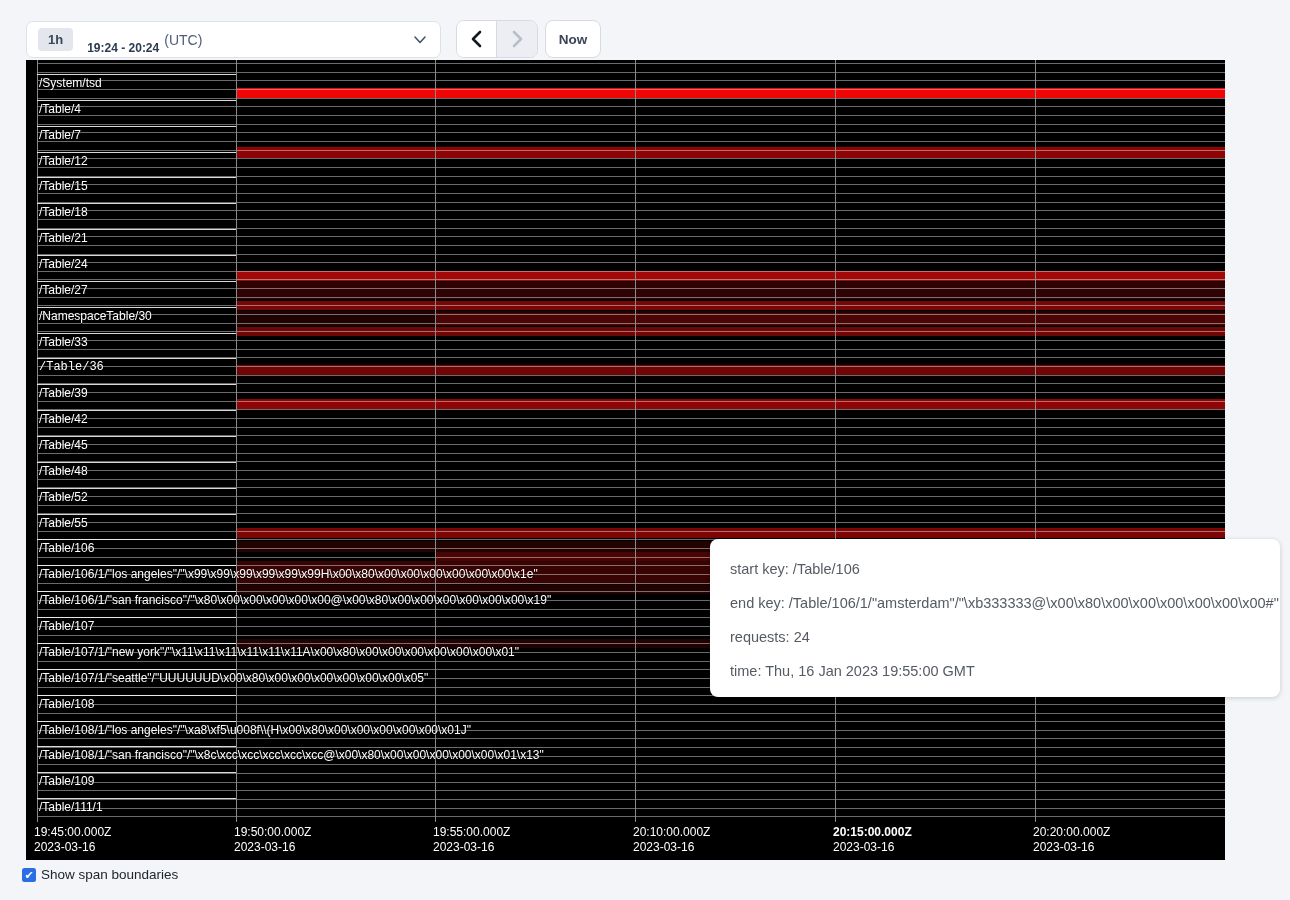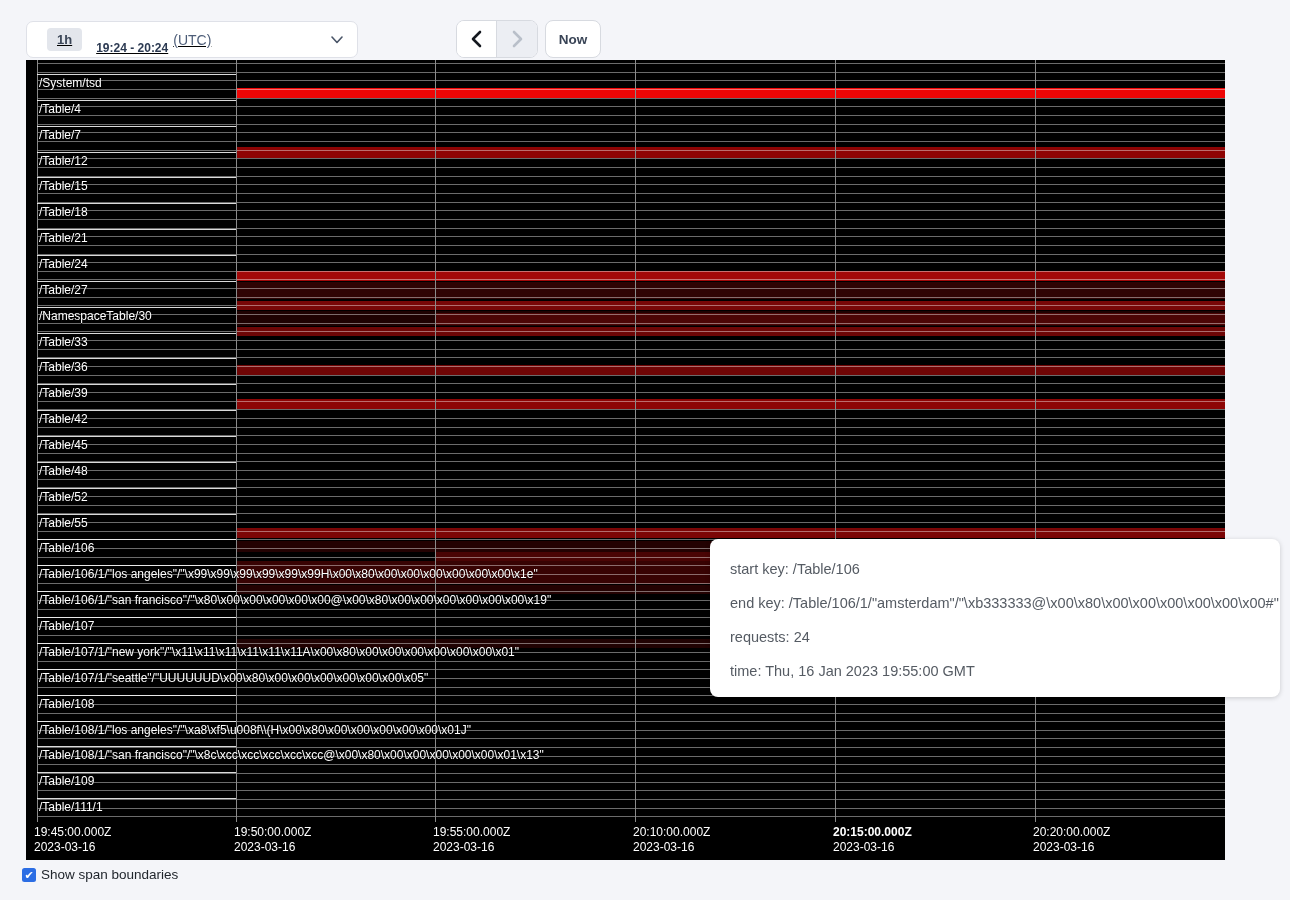--- a/index.html
+++ b/index.html
@@ -5,23 +5,23 @@
   * { margin:0; padding:0; box-sizing:border-box; }
   html,body { background:#f4f5f9; }
   .page {
     position:relative; width:1290px; height:900px;
     background:#f4f5f9; overflow:hidden;
     font-family:"Liberation Sans", sans-serif;
   }
 
   
   .time-selector {
-    position:absolute; left:26px; top:21px; width:332px; height:37px;
+    position:absolute; left:26px; top:21px; width:415px; height:37px;
     background:#ffffff; border:1px solid #dfe1e8; border-radius:7px;
-    display:flex; align-items:center; padding:0 14px 0 20px; cursor:pointer;text-decoration:underline;
+    display:flex; align-items:center; padding:0 14px 0 11px; cursor:pointer;
   }
   .duration-badge {
     background:#e3e6ec; color:#3c4758; font-weight:bold; font-size:13px;
     padding:4px 10px; border-radius:4px; margin-right:14px;
   }
   .range-text { font-size:12px; font-weight:bold; color:#2c3a52;margin-top:16px; }
   .range-suffix { font-size:14px; font-weight:normal; color:#4d5d78; margin-left:5px; }
   .selector-spacer { flex:1; }
   .chev-down { width:12px; height:8px; }
 
@@ -236,21 +236,21 @@
       <div class="row-label" style="top: 172px;">/Table/21</div>
       <div class="label-sep" style="top: 195px;"></div>
       <div class="row-label" style="top: 198px;">/Table/24</div>
       <div class="label-sep" style="top: 221px;"></div>
       <div class="row-label" style="top: 224px;">/Table/27</div>
       <div class="label-sep" style="top: 247px;"></div>
       <div class="row-label" style="top: 250px;">/NamespaceTable/30</div>
       <div class="label-sep" style="top: 273px;"></div>
       <div class="row-label" style="top: 276px;">/Table/33</div>
       <div class="label-sep" style="top: 298px;"></div>
-      <div class="row-label" style="top: 301px;">/Table/36</div>
+      <div class="row-label" style="top: 301px; font-family: Liberation Mono, monospace;">/Table/36</div>
       <div class="label-sep" style="top: 324px;"></div>
       <div class="row-label" style="top: 327px;">/Table/39</div>
       <div class="label-sep" style="top: 350px;"></div>
       <div class="row-label" style="top: 353px;">/Table/42</div>
       <div class="label-sep" style="top: 376px;"></div>
       <div class="row-label" style="top: 379px;">/Table/45</div>
       <div class="label-sep" style="top: 402px;"></div>
       <div class="row-label" style="top: 405px;">/Table/48</div>
       <div class="label-sep" style="top: 428px;"></div>
       <div class="row-label" style="top: 431px;">/Table/52</div>

